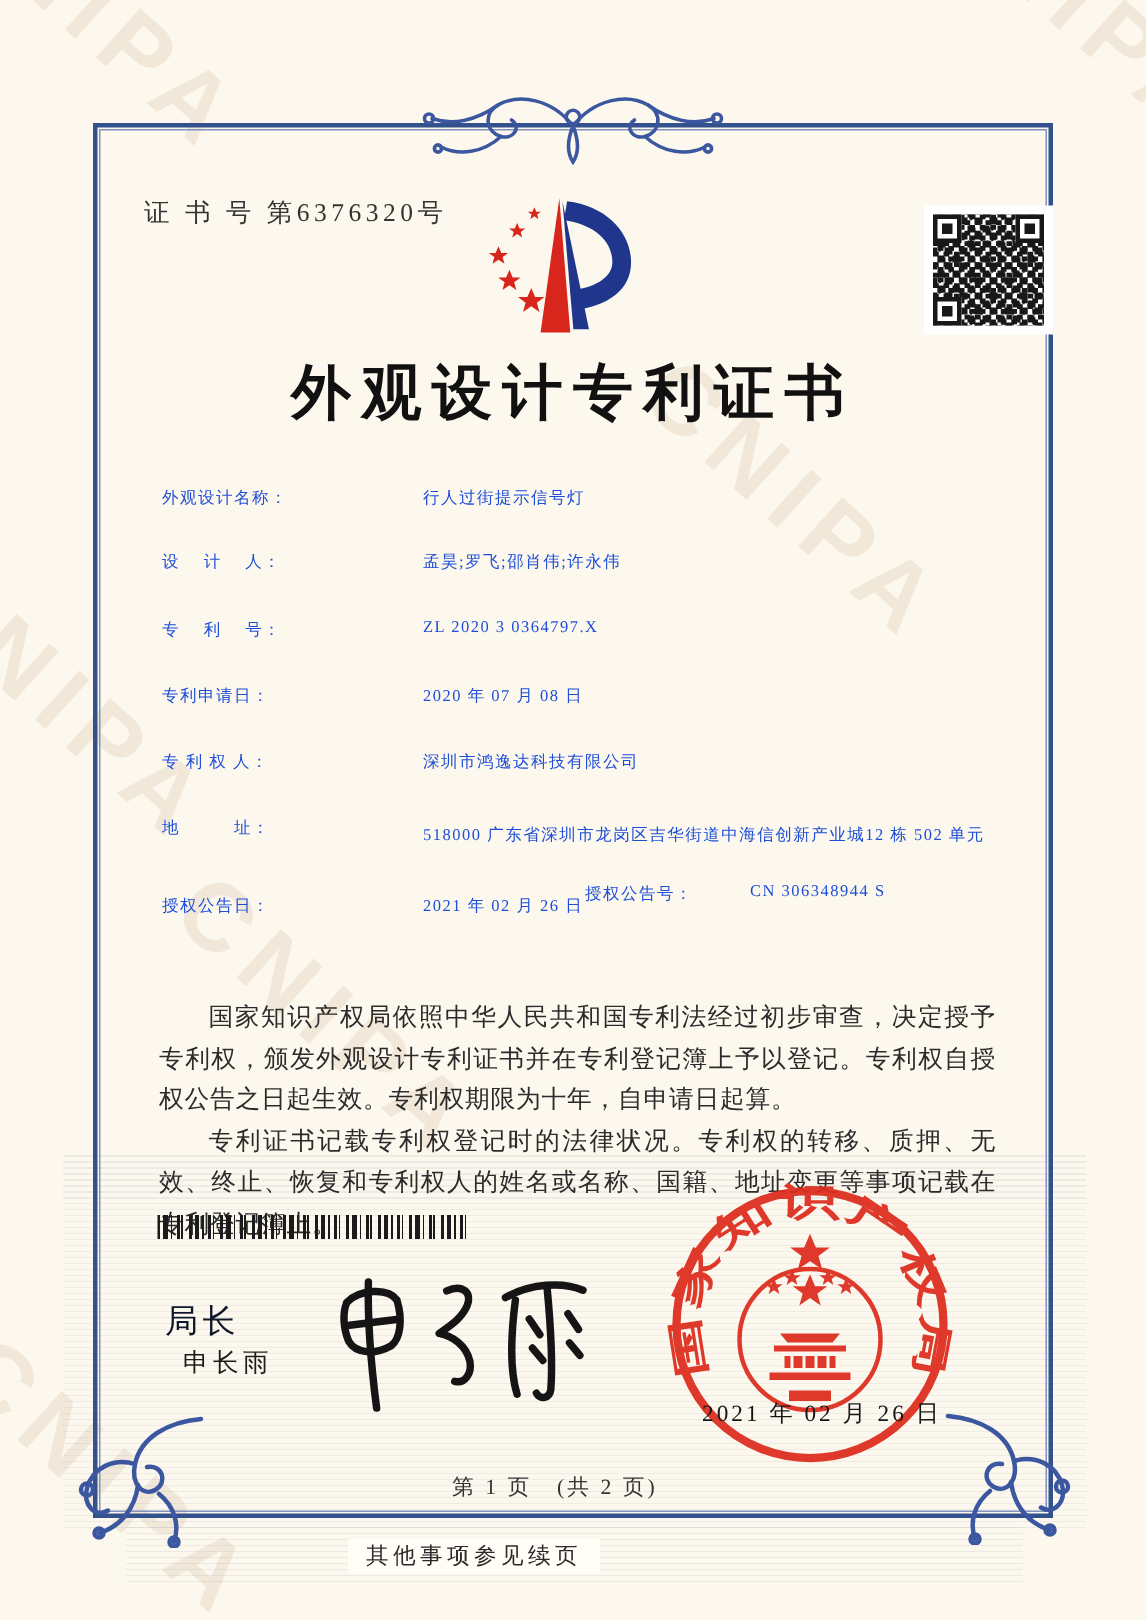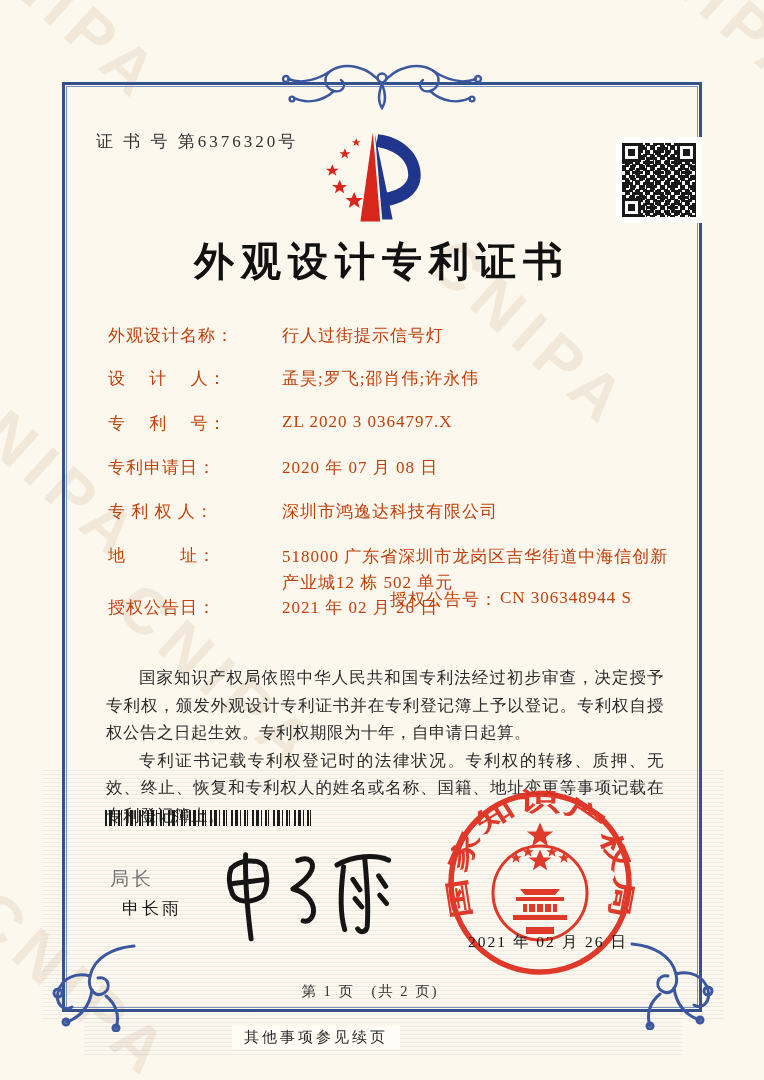--- a/index.html
+++ b/index.html
@@ -73,21 +73,21 @@
   .finder.tl { left:0; top:0; }
   .finder.tr { right:0; top:0; }
   .finder.bl { left:0; bottom:0; }
 
   .title {
     position:absolute; left:0; top:234px; width:764px;
     text-align:center;
     font-size:40px; font-weight:700; letter-spacing:7px; color:#111;
   }
 
-  .field-row { position:absolute; left:108px; display:flex; font-size:17px; color:#c2410c; }
+  .field-row { position:absolute; left:108px; display:flex; font-size:11px; color:#1d4ed8; }
   .field-label { width:174px; letter-spacing:1px; white-space:nowrap; }
   .field-value { letter-spacing:1px; }
   .field-value.wrap { width:392px; line-height:26px; }
   .field-row.half { left:390px; }
   .field-row.half .field-label { width:110px; }
 
   .paragraphs {
     position:absolute; left:106px; top:664px; width:558px;
     font-size:16.5px; line-height:27.5px; letter-spacing:0.5px;
     text-align:justify; color:#2b2b2b;
@@ -97,21 +97,21 @@
   .barcode {
     position:absolute; left:105px; top:810px; width:206px; height:16px;
     background:repeating-linear-gradient(90deg,
       #1b1b1b 0 2px, transparent 2px 4px,
       #1b1b1b 4px 7px, transparent 7px 9px,
       #1b1b1b 9px 10px, transparent 10px 13px,
       #1b1b1b 13px 15px, transparent 15px 16px,
       #1b1b1b 16px 17px, transparent 17px 21px);
   }
 
-  .director-title { position:absolute; left:110px; top:866px; font-size:19px; letter-spacing:3px; color:#737373; }
+  .director-title { position:absolute; left:110px; top:866px; font-size:22px; letter-spacing:3px; color:#0f172a; }
   .director-name  { position:absolute; left:122px; top:897px; font-size:17px; letter-spacing:3px; color:#1c1c1c; }
   .signature-box  { position:absolute; left:212px; top:836px; width:205px; height:108px; }
 
   .seal-box { position:absolute; left:443px; top:786px; width:194px; height:194px; z-index:3; }
   .seal-date {
     position:absolute; left:448px; top:932px; width:200px; z-index:4;
     text-align:center; font-size:15.5px; letter-spacing:2px; color:#161616;
   }
 
   .page-footer {

